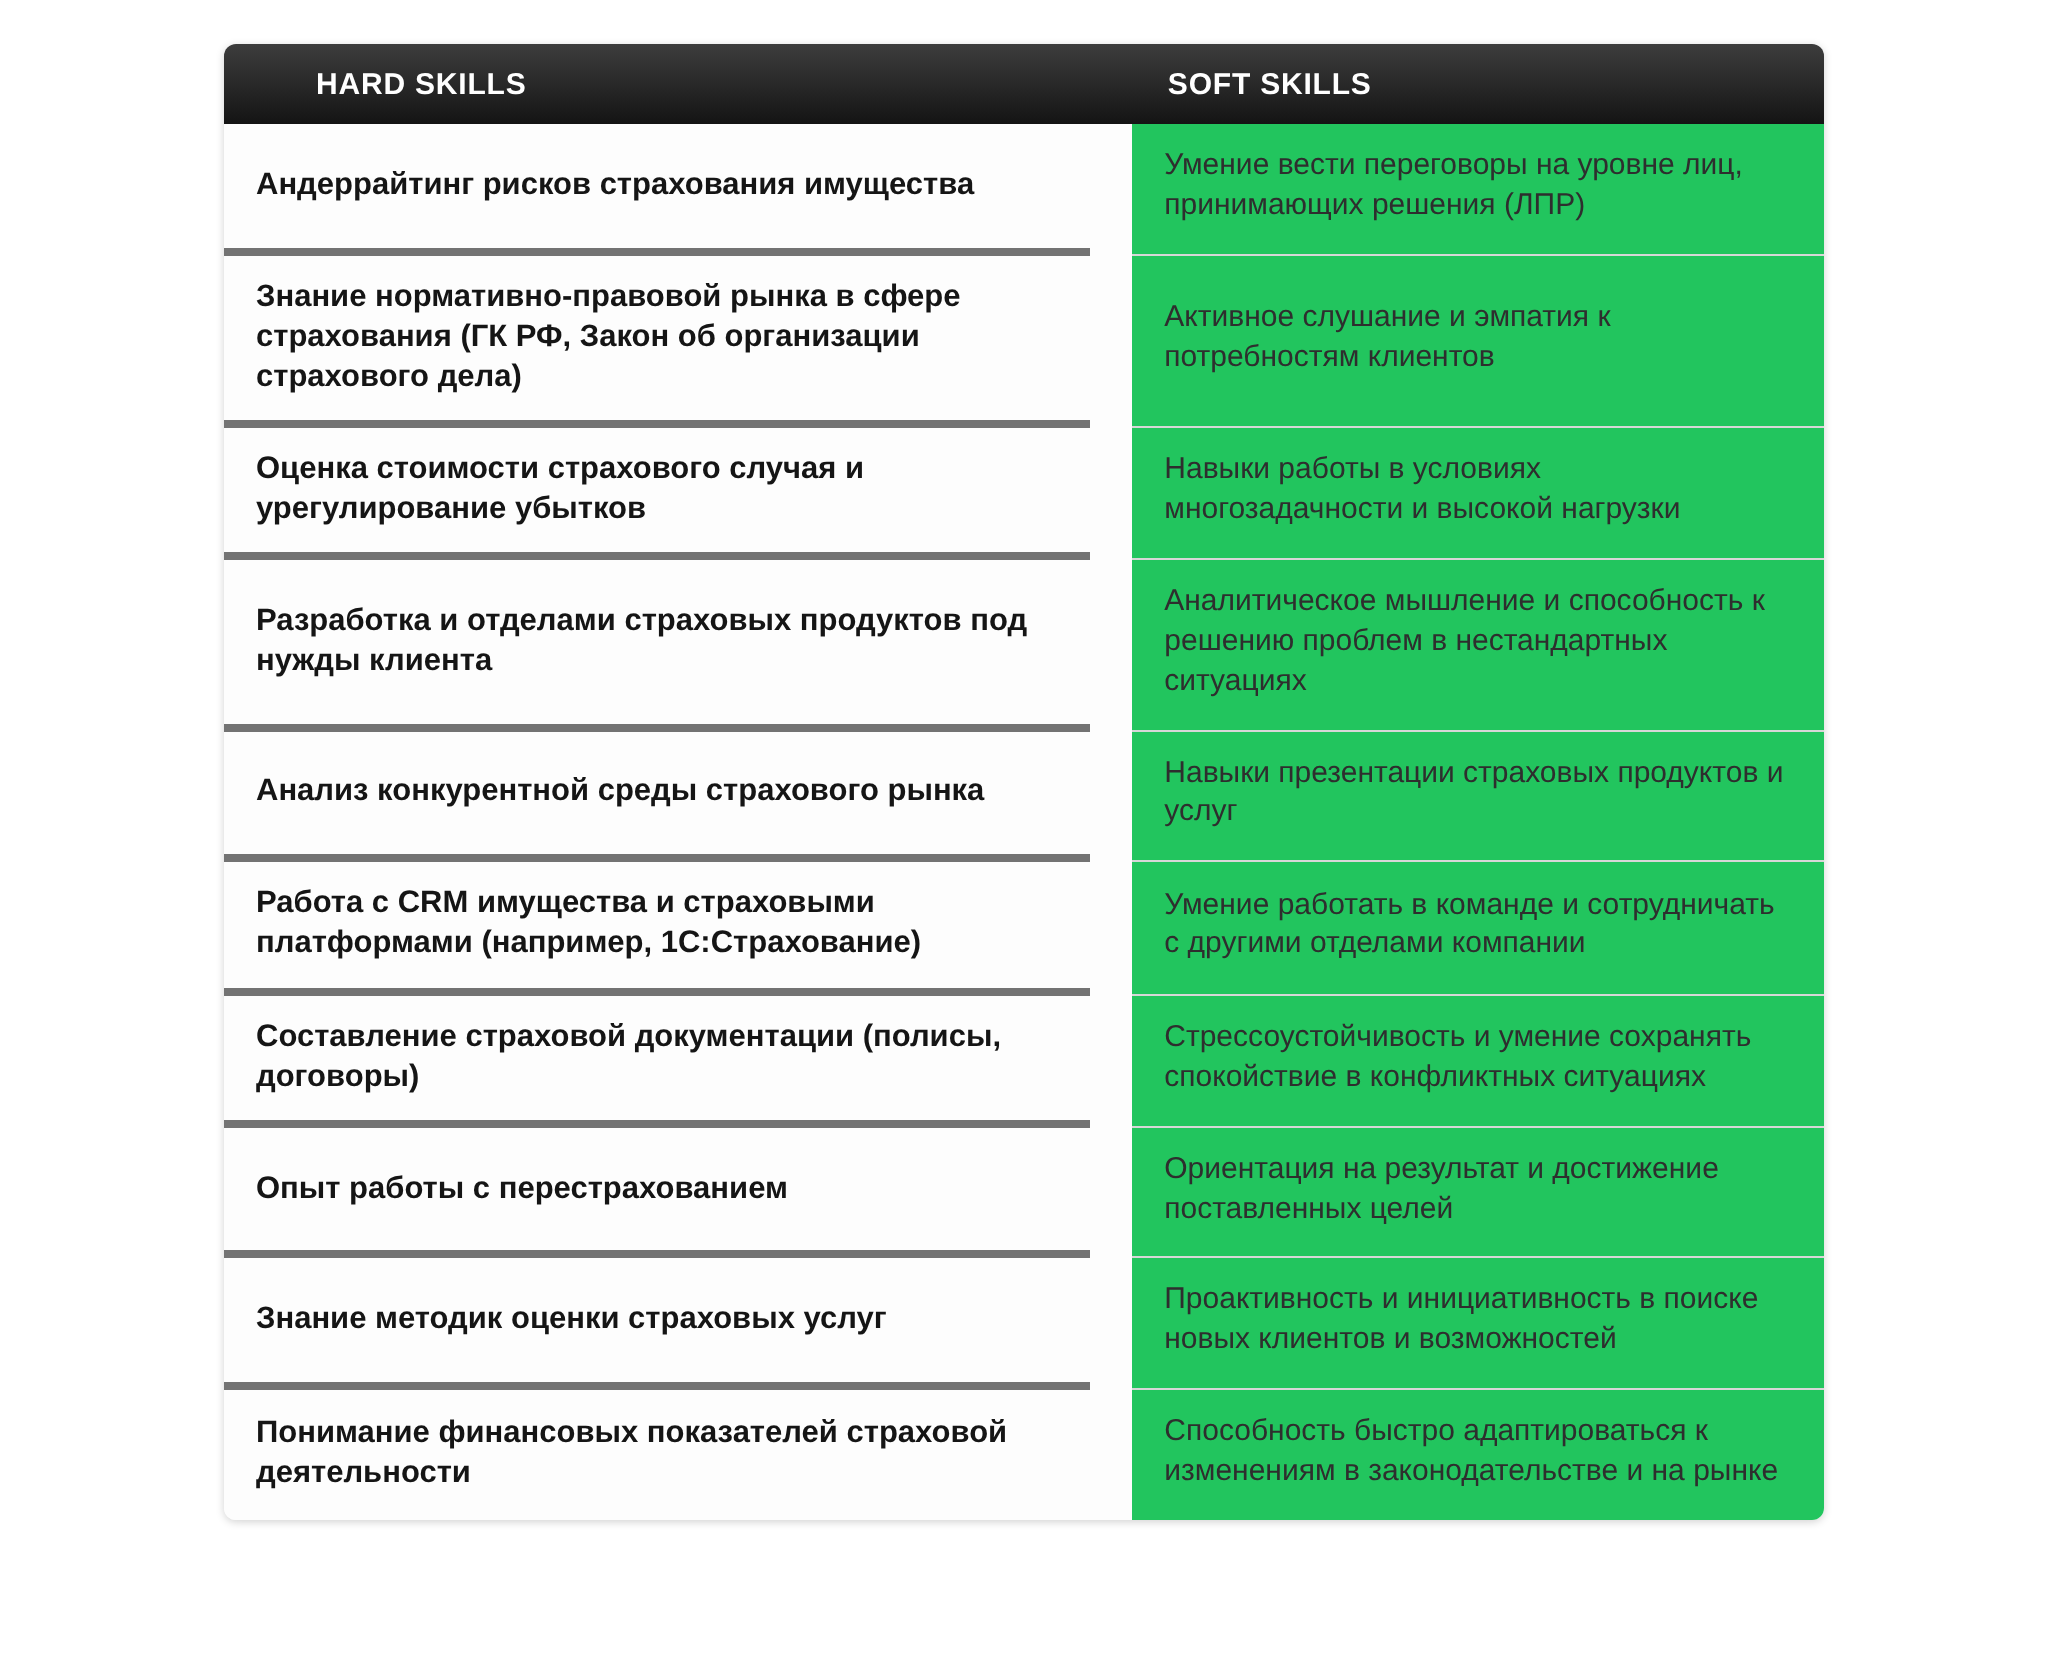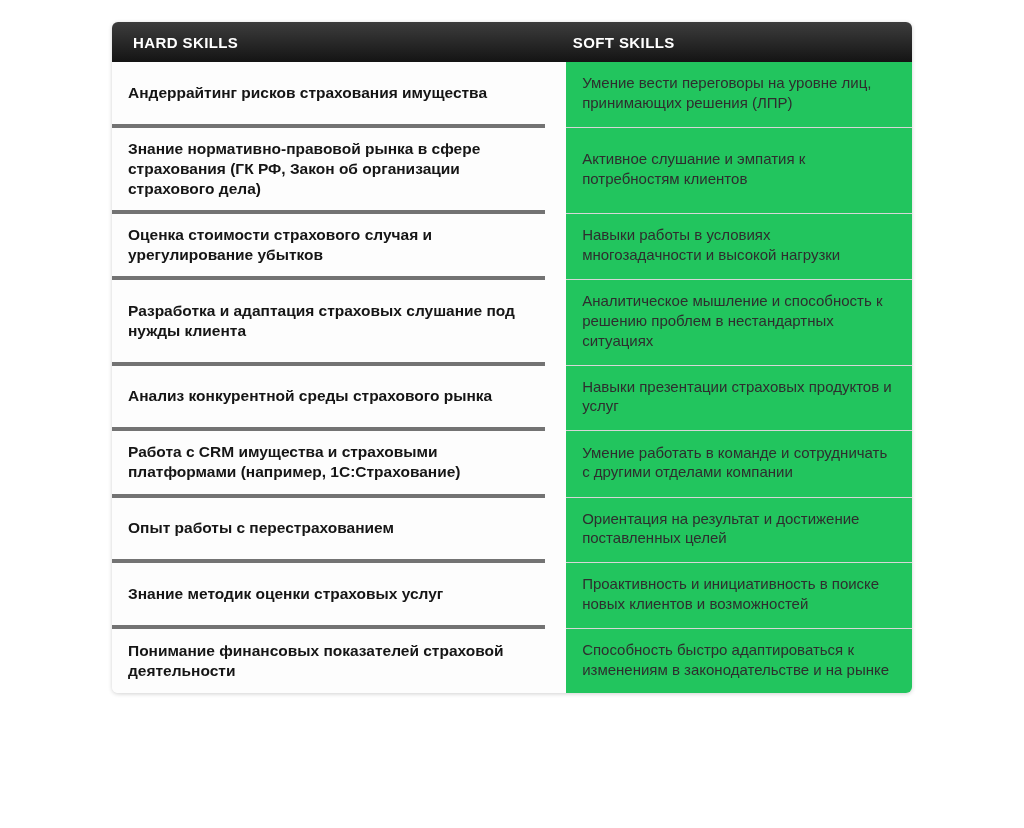--- a/index.html
+++ b/index.html
@@ -27,21 +27,21 @@
     height: 40px;
     background: linear-gradient(180deg, #3d3d3d 0%, #141414 100%);
   }
   .th {
     color: #ffffff;
     font-weight: bold;
     font-size: 15px;
     letter-spacing: 0.4px;
     box-sizing: border-box;
   }
-  .th.left  { width: 55.6%; padding-left: 21px; }
+  .th.left  { width: 55.6%; padding-left: 21px; margin-left: 25px; }
   .th.right { width: 44.4%; padding-left: 16px; }
   .row { display: flex; }
   .cell {
     display: flex;
     align-items: center;
     box-sizing: border-box;
   }
   .cell.left {
     width: 55.6%;
     background: #fdfdfd;
@@ -82,34 +82,38 @@
     <div class="cell left">Знание нормативно-правовой рынка в сфере страхования (ГК РФ, Закон об организации страхового дела)</div>
     <div class="cell right">Активное слушание и эмпатия к потребностям клиентов</div>
   </div>
 
   <div class="row">
     <div class="cell left">Оценка стоимости страхового случая и урегулирование убытков</div>
     <div class="cell right">Навыки работы в условиях многозадачности и высокой нагрузки</div>
   </div>
 
   <div class="row">
-    <div class="cell left">Разработка и адаптация страховых слушание под нужды клиента</div>
+    <div class="cell left">Разработка и отделами страховых продуктов под нужды клиента</div>
     <div class="cell right">Аналитическое мышление и способность к решению проблем в нестандартных ситуациях</div>
   </div>
 
   <div class="row">
     <div class="cell left">Анализ конкурентной среды страхового рынка</div>
     <div class="cell right">Навыки презентации страховых продуктов и услуг</div>
   </div>
 
   <div class="row">
     <div class="cell left">Работа с CRM имущества и страховыми платформами (например, 1С:Страхование)</div>
     <div class="cell right">Умение работать в команде и сотрудничать с другими отделами компании</div>
   </div>
 
+  <div class="row">
+    <div class="cell left">Составление страховой документации (полисы, договоры)</div>
+    <div class="cell right">Стрессоустойчивость и умение сохранять спокойствие в конфликтных ситуациях</div>
+  </div>
 
   <div class="row">
     <div class="cell left">Опыт работы с перестрахованием</div>
     <div class="cell right">Ориентация на результат и достижение поставленных целей</div>
   </div>
 
   <div class="row">
     <div class="cell left">Знание методик оценки страховых услуг</div>
     <div class="cell right">Проактивность и инициативность в поиске новых клиентов и возможностей</div>
   </div>

